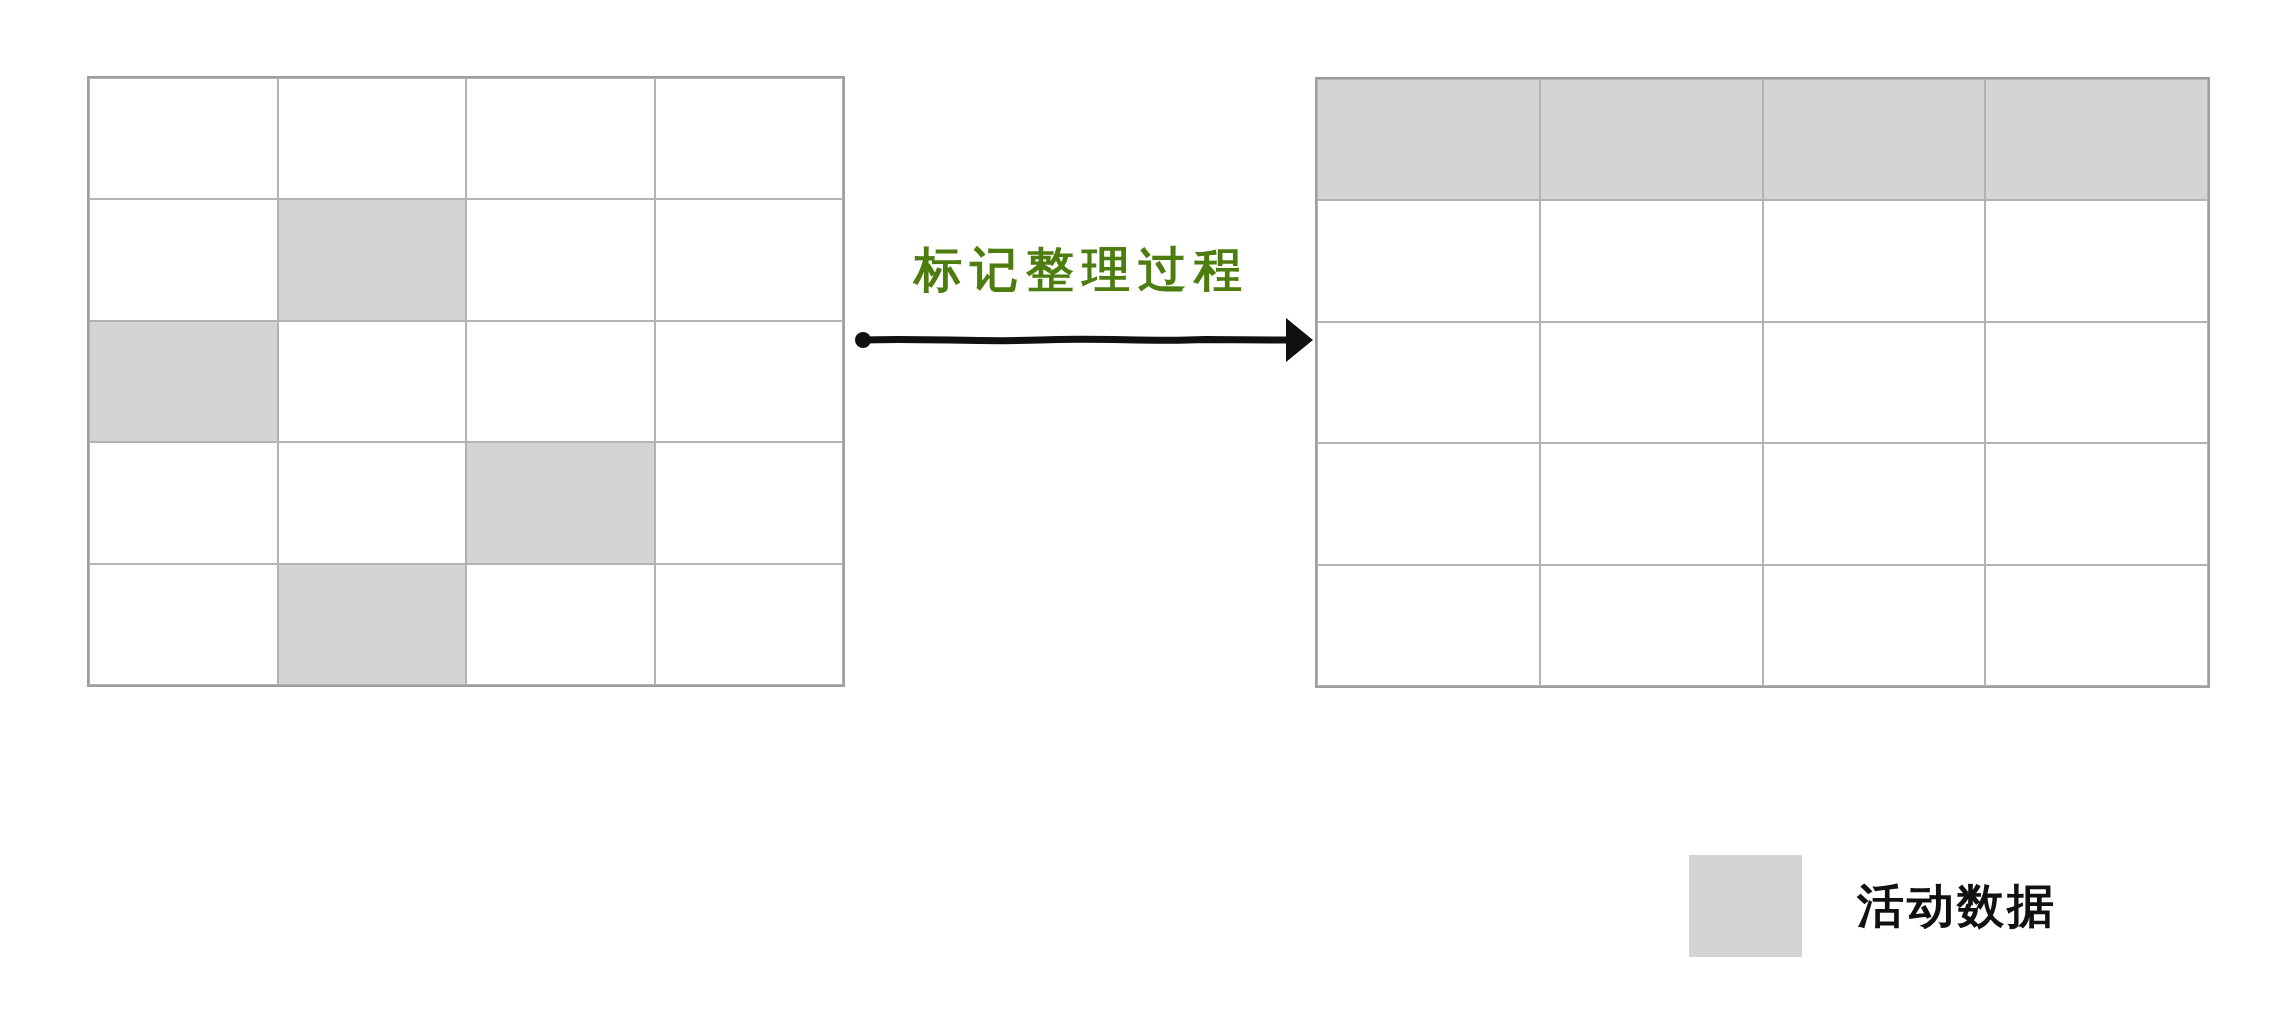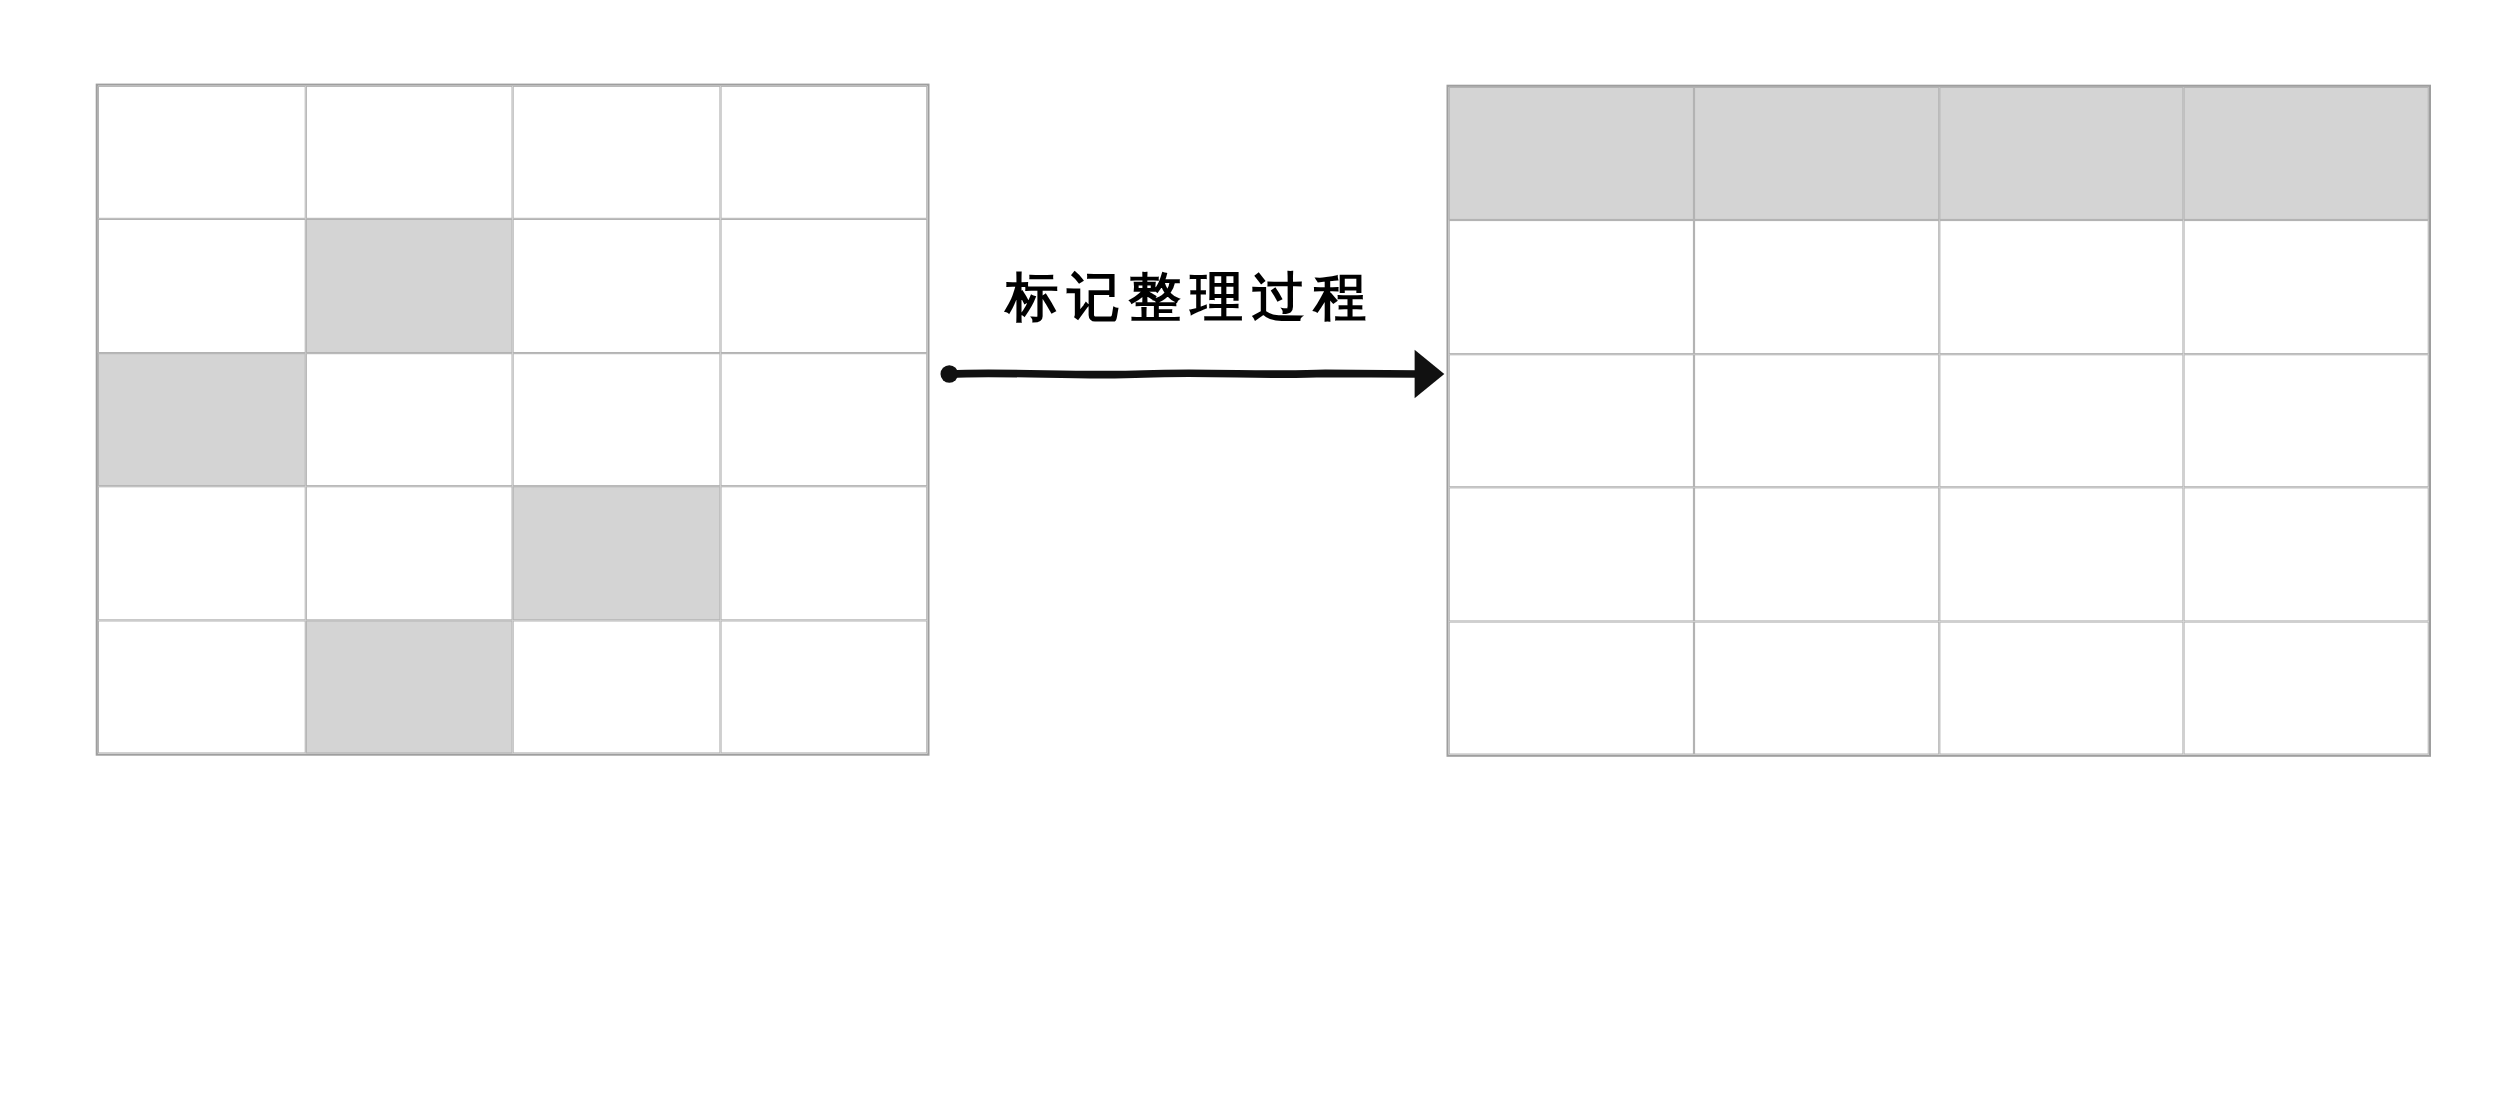--- a/index.html
+++ b/index.html
@@ -50,21 +50,21 @@
   }
   .process-label {
     position: absolute;
     left: 880px;
     top: 238px;
     width: 404px;
     text-align: center;
     font-size: 48px;
     font-weight: 700;
     letter-spacing: 8px;
-    color: #000000;
+    color: #4d7c0f;
     white-space: nowrap;
   }
   .arrow-wrap {
     position: absolute;
     left: 850px;
     top: 301px;
     width: 465px;
     height: 78px;
   }
   .legend {
@@ -143,14 +143,18 @@
       <div class="cell"></div>
       <div class="cell"></div>
       <div class="cell"></div>
       <div class="cell"></div>
       <div class="cell"></div>
       <div class="cell"></div>
       <div class="cell"></div>
       <div class="cell"></div>
     </div>
 
+  <div class="legend">
+    <div class="legend-swatch"></div>
+    <div class="legend-label">活动数据</div>
+  </div>
 
 </div>
 
 </body></html>

